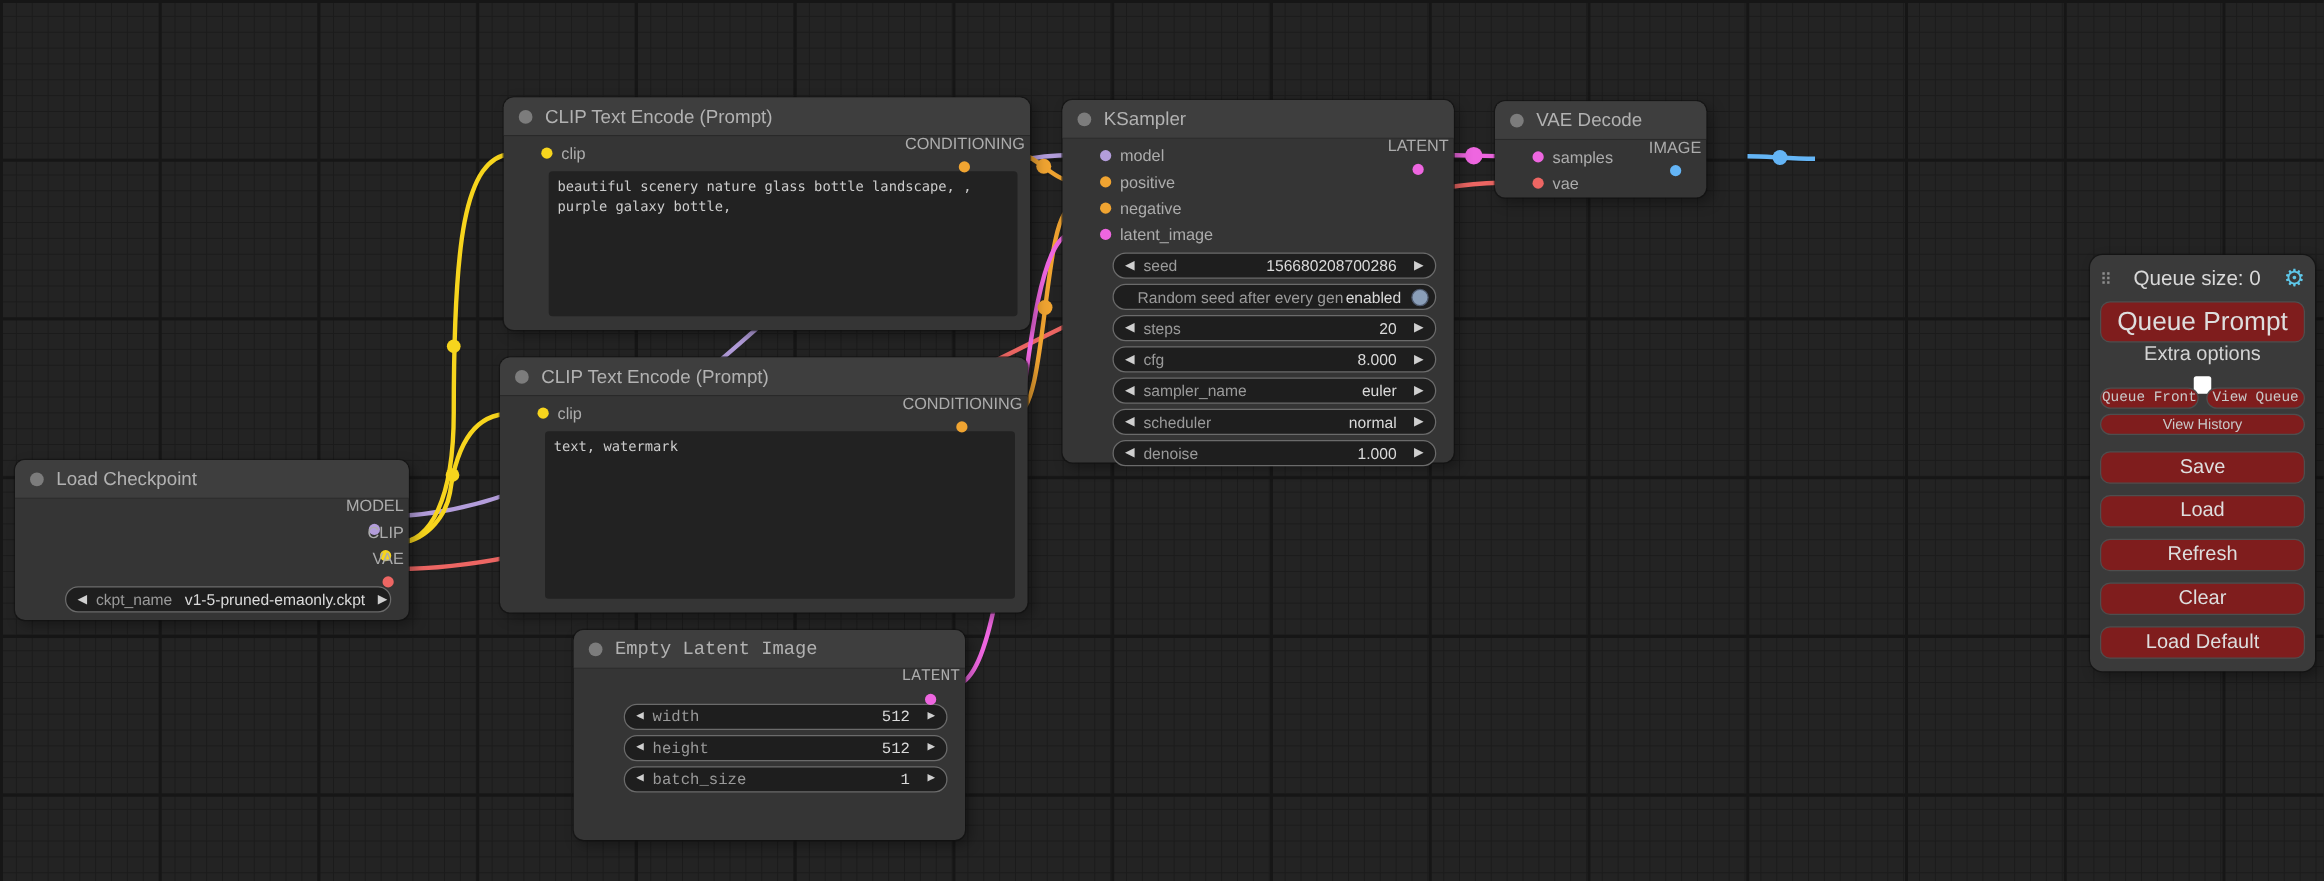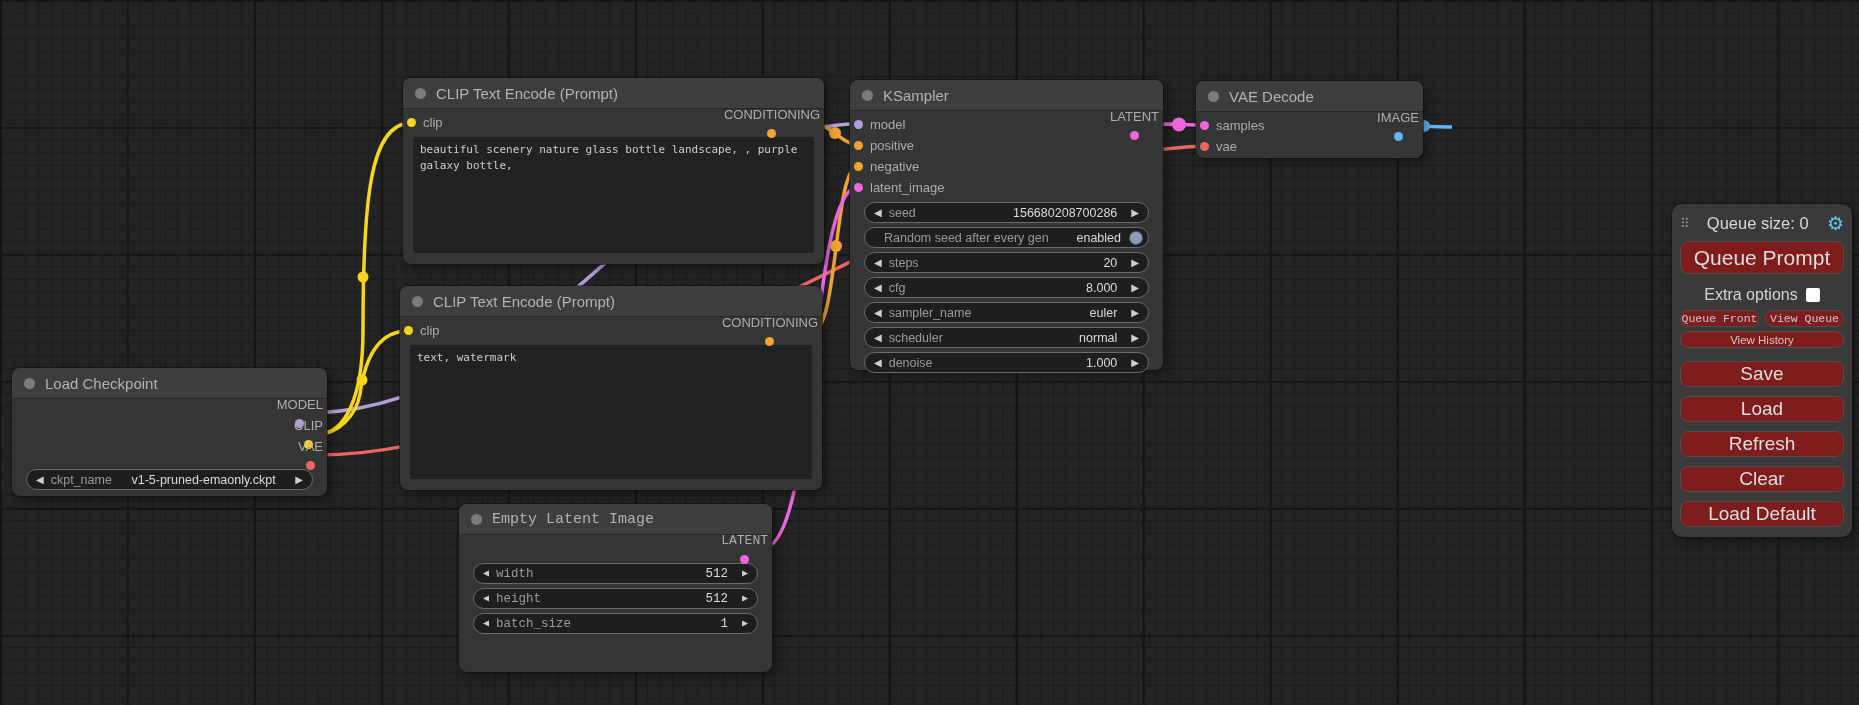--- a/index.html
+++ b/index.html
@@ -24,21 +24,21 @@
     position:absolute;z-index:2;background:#353535;border-radius:8px;
     box-shadow:0 0 0 1px rgba(15,15,15,.55), 4px 4px 10px rgba(0,0,0,.35);
     color:#b4b4b4;
   }
   .node-title{
     height:31px;display:flex;align-items:center;gap:10px;padding:0 12px;
     background:#3e3e3e;border-radius:8px 8px 0 0;border-bottom:1px solid #292929;
     font-size:15px;color:#b2b2b2;white-space:nowrap;box-sizing:border-box;
   }
   .title-dot{width:11px;height:11px;border-radius:50%;background:#7c7c7c;flex:none;}
-  .node-body{padding-top:3px;}
+  .node-body{padding-top:3px;padding-left:26px;}
   .slot-row{display:flex;align-items:center;height:21px;padding:0 4px;font-size:13px;color:#acacac;}
   .slot-in{display:flex;align-items:center;gap:7px;}
   .slot-out{display:flex;align-items:center;gap:7px;margin-left:auto;flex-direction:column;}
   .slot-dot{width:9px;height:9px;border-radius:50%;flex:none;}
   .c-clip{background:var(--c-clip);}
   .c-model{background:var(--c-model);}
   .c-vae{background:var(--c-vae);}
   .c-cond{background:var(--c-conditioning);}
   .c-latent{background:var(--c-latent);}
   .c-image{background:var(--c-image);}
@@ -62,21 +62,21 @@
     font-family:"DejaVu Sans Mono", monospace;font-size:11px;line-height:1.45;
     color:#cccccc;padding:5px 7px;overflow:hidden;box-sizing:border-box;
     white-space:pre-wrap;word-break:break-word;
   }
   
   #node-clip-pos{left:403px;top:78px;width:421px;height:186px;}
   #node-clip-pos .prompt-box{height:116px;}
   #node-clip-neg{left:400px;top:286px;width:422px;height:204px;}
   #node-clip-neg .prompt-box{height:134px;}
   #node-ksampler{left:850px;top:80px;width:313px;height:290px;}
-  #node-vae-decode{left:1196px;top:81px;width:227px;height:77px;}
+  #node-vae-decode{left:1196px;top:81px;width:169px;height:77px;}
   #node-save-image{left:1438px;top:83px;width:212px;height:89px;}
   #node-load-checkpoint{left:12px;top:368px;width:315px;height:128px;}
   #node-empty-latent{left:459px;top:504px;width:313px;height:168px;font-family:Liberation Mono, monospace;}
 
   
   #queue-panel{
     position:absolute;z-index:3;left:1672px;top:204px;width:180px;
     background:#3a3a3a;border-radius:10px;box-sizing:border-box;
     box-shadow:0 0 0 1px rgba(15,15,15,.55), 4px 4px 10px rgba(0,0,0,.35);
     padding:7px 8px 10px 8px;color:#d6d6d6;
@@ -84,27 +84,27 @@
   .qp-header{display:flex;align-items:center;height:24px;}
   .drag-handle{color:#8d8d8d;font-size:13px;letter-spacing:-1px;}
   .qp-title{flex:1;text-align:center;font-size:16.5px;color:#d8d8d8;}
   .gear{color:var(--c-accent);font-size:19px;line-height:1;}
   .btn{
     display:flex;align-items:center;justify-content:center;width:100%;
     background:#7f1d1d;border:1px solid #4e4e4e;border-radius:8px;color:#dedede;
     box-sizing:border-box;cursor:pointer;
   }
   #btn-queue-prompt{height:33px;font-size:21px;margin:6px 0 10px 0;}
-  .extra-row{display:flex;align-items:center;justify-content:center;gap:8px;height:22px;font-size:16px;color:#d4d4d4;}
+  .extra-row{display:flex;align-items:center;justify-content:center;gap:8px;height:22px;font-size:16px;color:#d4d4d4;flex-direction:column;}
   .checkbox{width:14px;height:14px;background:#fff;border-radius:2px;flex:none;}
   .small-row{display:flex;gap:6px;margin-top:4px;font-family:Liberation Mono, monospace;}
   .btn-small{font-size:11.5px;height:17px;border-radius:9px;color:#c9c9c9;flex:1;}
   .history-row{display:flex;justify-content:center;margin-top:4px;}
   #btn-view-history{width:92px;}
-  .btn-mid{height:26px;font-size:19px;margin-top:9px;}
+  .btn-mid{height:26px;font-size:16px;margin-top:9px;}
   #btn-save{margin-top:13px;}
 </style>
 </head>
 <body>
 
 <div id="canvas">
 
   <svg id="links" width="1859" height="705">
     <path d="M318,413 C560,400 660,124 858,124" stroke="var(--c-model)"></path>
     <path d="M318,455 C600,455 950,146 1210,146" stroke="var(--c-vae)"></path>

